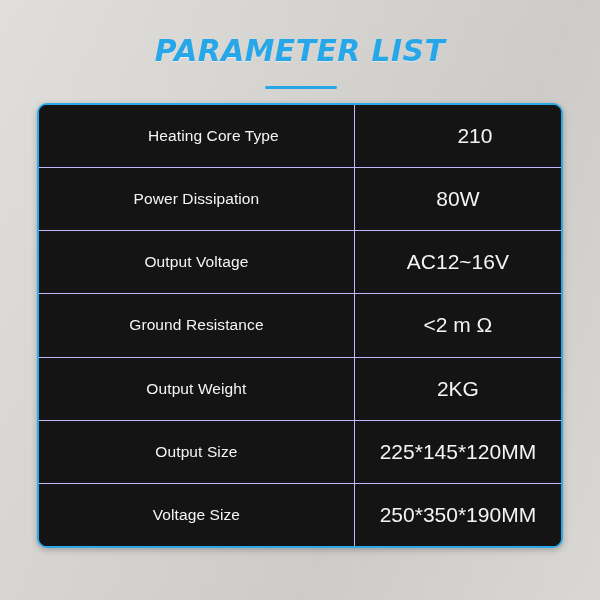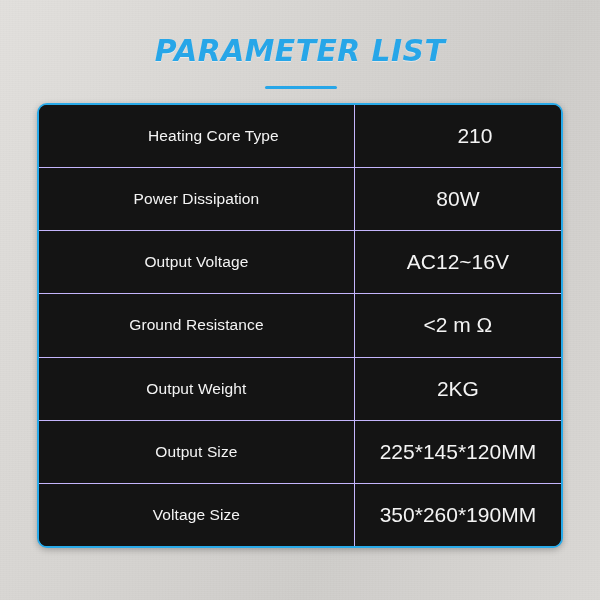--- a/index.html
+++ b/index.html
@@ -136,18 +136,18 @@
         <tr>
           <td>Output Weight</td>
           <td>2KG</td>
         </tr>
         <tr>
           <td>Output Size</td>
           <td>225*145*120MM</td>
         </tr>
         <tr>
           <td>Voltage Size</td>
-          <td>350*260*190MM</td>
+          <td>250*350*190MM</td>
         </tr>
       </tbody>
     </table>
   </div>
 </div>
 
 </body></html>

